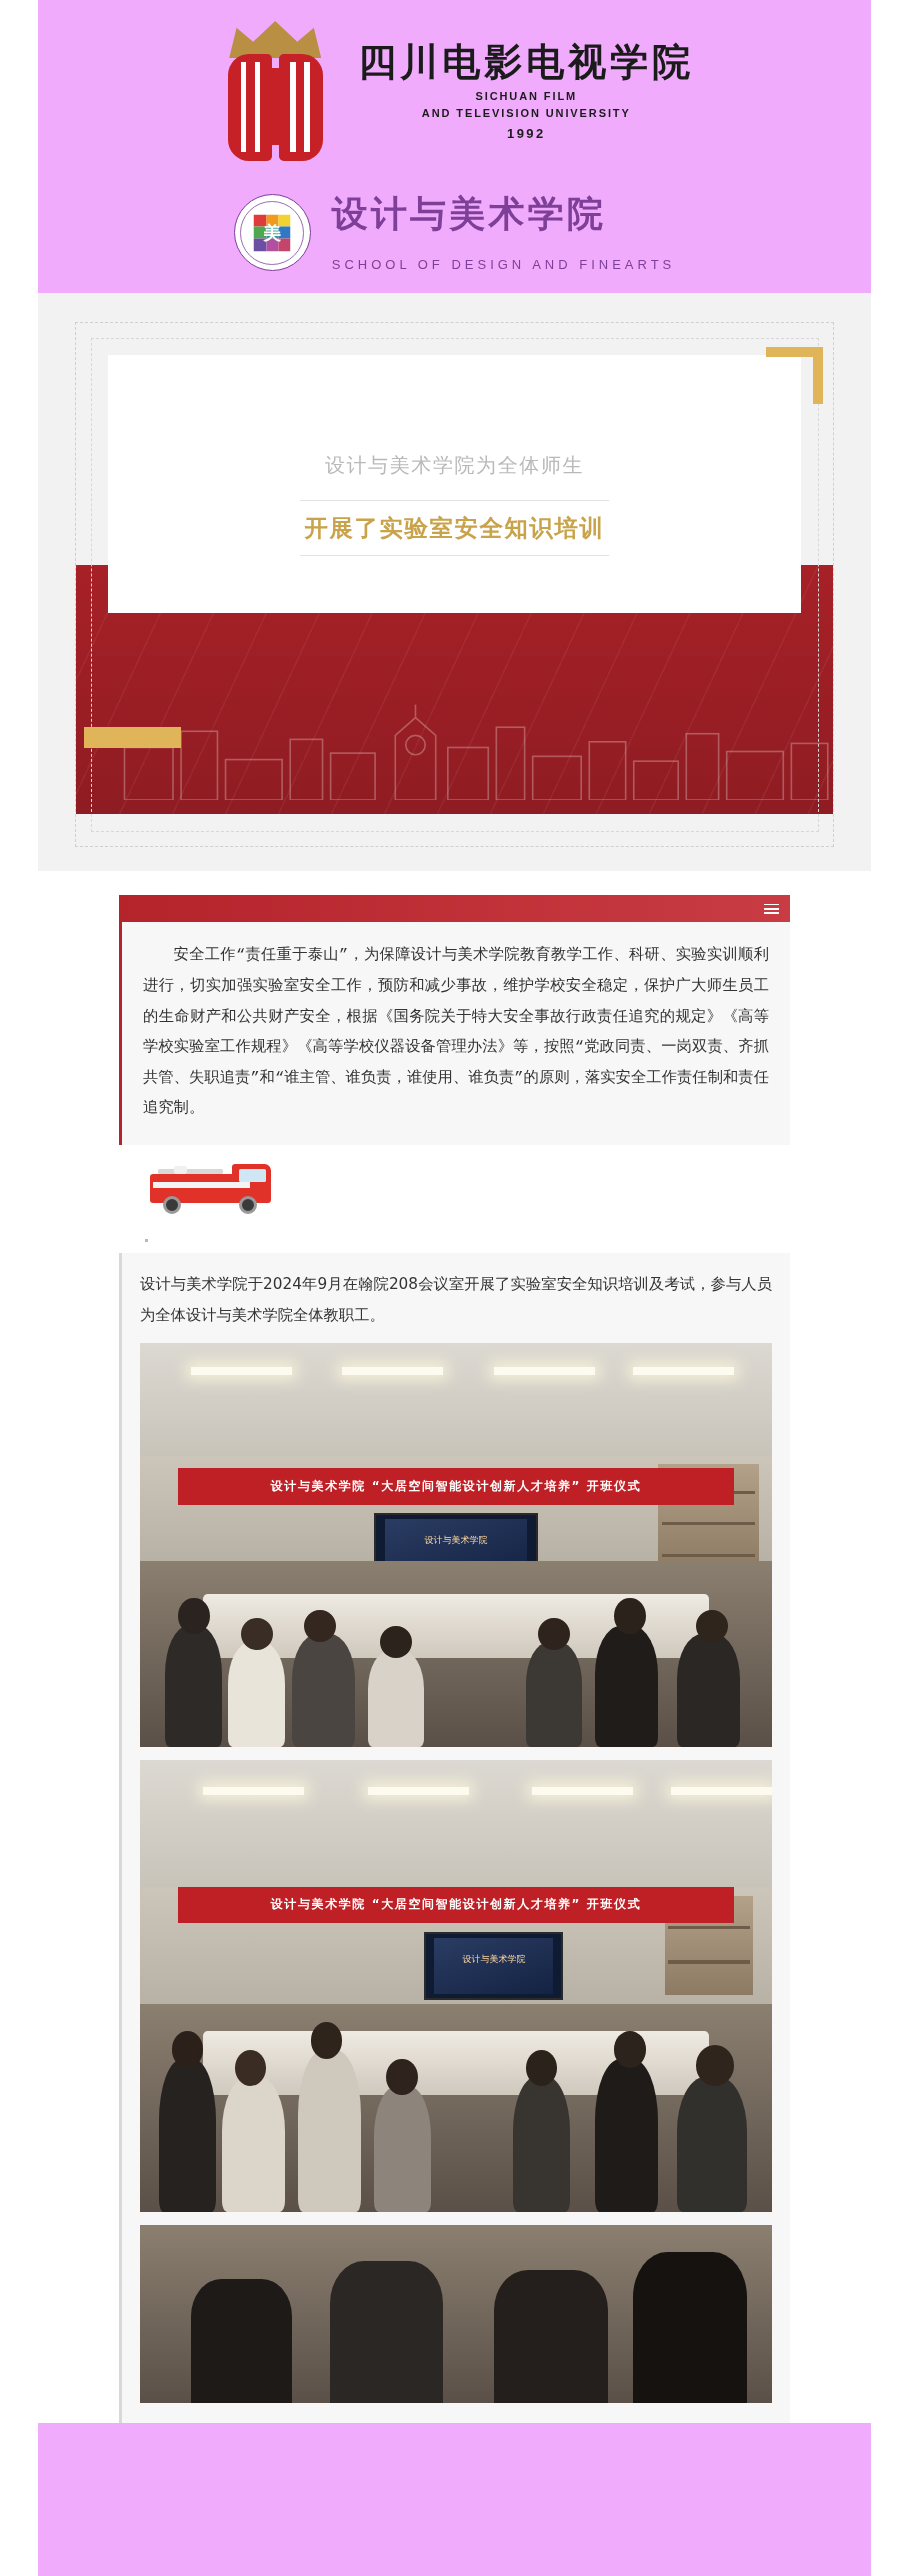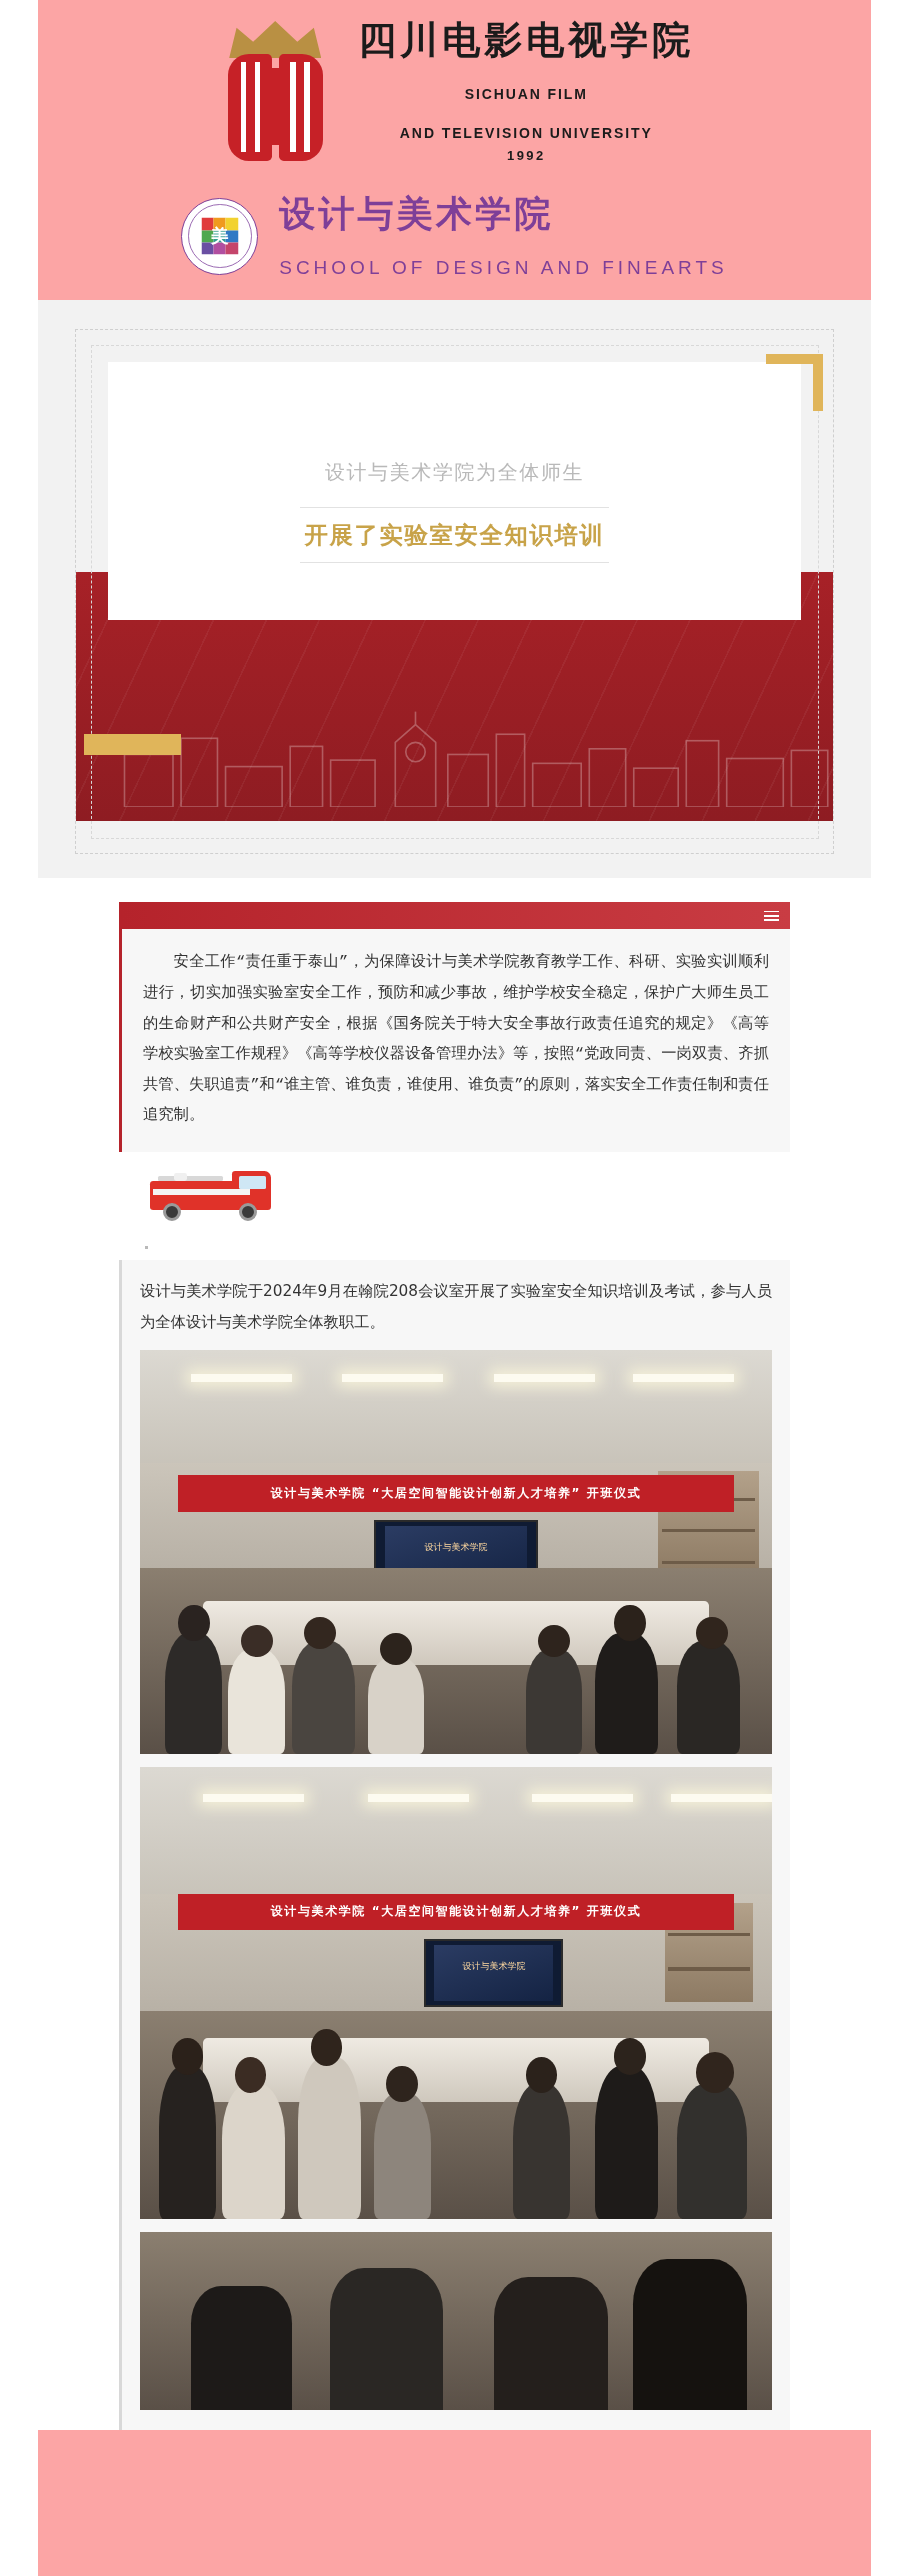--- a/index.html
+++ b/index.html
@@ -5,21 +5,21 @@
   * { box-sizing: border-box; }
   html, body {
     margin: 0; padding: 0;
     background: #ffffff;
     font-family: "Liberation Sans", "DejaVu Sans", sans-serif;
   }
   .page {
     width: 833px;
     min-height: 2576px;
     margin: 0 auto;
-    background: #fca5a5;
+    background: #f0abfc;
     position: relative;
     overflow: hidden;
   }
 
   
   .univ-header {
     display: flex;
     align-items: center;
     justify-content: center;
     gap: 22.6px;
@@ -61,26 +61,26 @@
   .univ-names { text-align: left; }
   .univ-cn {
     font-size: 38px;
     letter-spacing: 4px;
     color: #1b1b1b;
     font-weight: 700;
     line-height: 1.15;
     font-family: "DejaVu Sans", "Liberation Sans", sans-serif;
   }
   .univ-en1, .univ-en2 {
-    font-size: 14px;
+    font-size: 11px;
     letter-spacing: 1.9px;
     color: #1b1b1b;
     font-weight: 700;
     text-align: center;
-    margin-top: 23px;
+    margin-top: 5px;
   }
   .univ-year {
     font-size: 13px;
     letter-spacing: 2.4px;
     color: #1b1b1b;
     font-weight: 700;
     text-align: center;
     margin-top: 6.5px;
   }
 
@@ -124,21 +124,21 @@
   .school-names { text-align: left; }
   .school-cn {
     font-size: 36px;
     letter-spacing: 3.2px;
     font-weight: 700;
     color: #7e3f98;
     line-height: 1.1;
     font-family: "DejaVu Sans", "Liberation Sans", sans-serif;
   }
   .school-en {
-    font-size: 19px;
+    font-size: 13px;
     letter-spacing: 4px;
     color: #7e3f98;
     margin-top: 24px;
     text-align: right;
   }
 
   
   .banner-wrap {
     background: #f2f2f2;
     padding: 29px 37px 24px 37px;

